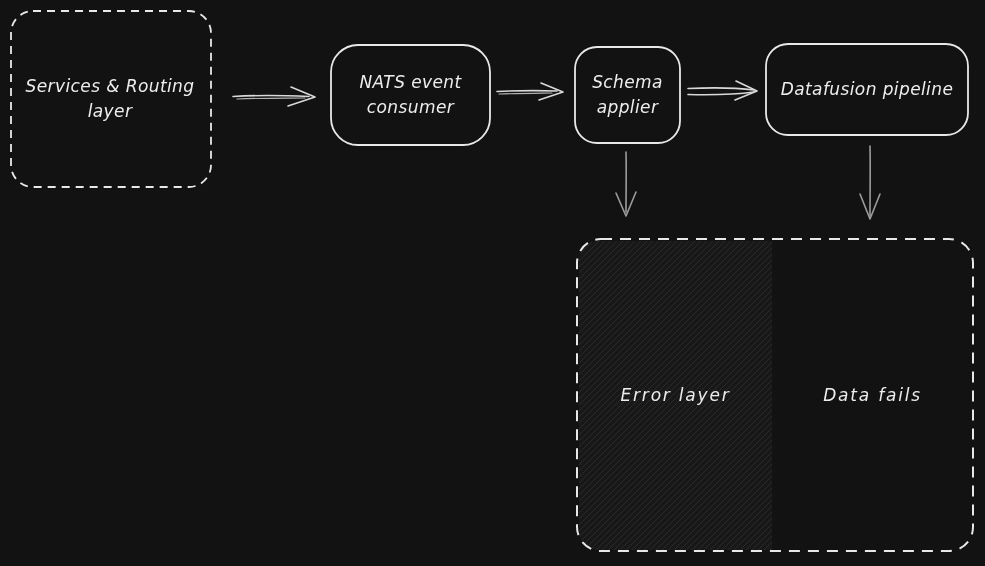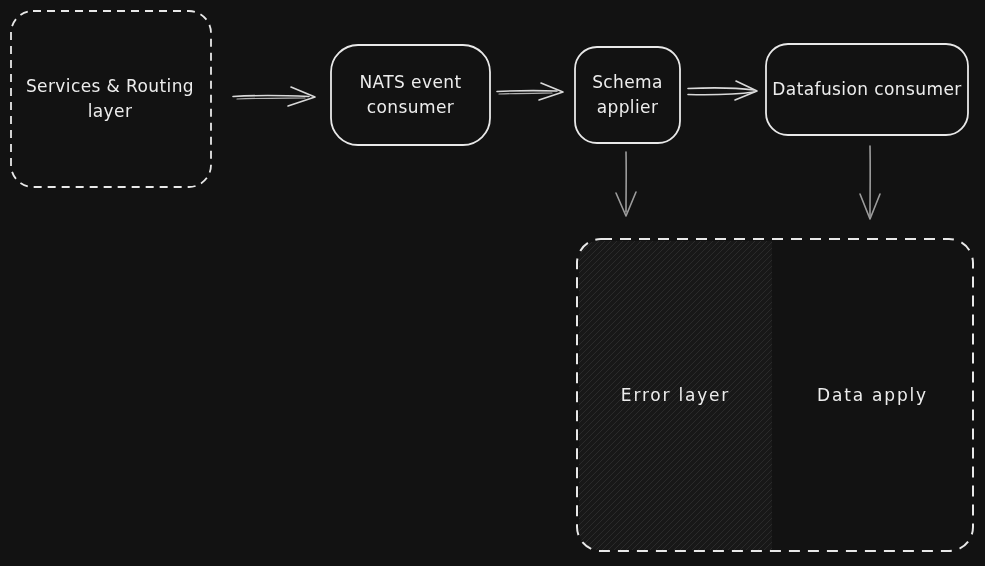--- a/index.html
+++ b/index.html
@@ -50,20 +50,21 @@
     position: absolute;
     display: flex;
     align-items: center;
     justify-content: center;
     text-align: center;
     font-size: 17px;
     line-height: 1.45;
     letter-spacing: 0.4px;
     color: var(--color-text);
     pointer-events: none;
+    font-style: italic;
   }
   .label.lake { letter-spacing: 1.8px; }
   .label.annotation {
     display: block;
     line-height: 1.3;
     white-space: nowrap;
   }
 </style>
 </head>
 <body>
@@ -118,20 +119,20 @@
       <path d="M860,194 L870,219 L880,194"></path>
     </g>
   </svg>
 
   <div class="label" style="left:10px; top:10px; width:200px; height:177px; padding:0 14px;">Services &amp; Routing layer</div>
 
   <div class="label" style="left:331px; top:45px; width:159px; height:100px; padding:16px 20px;">NATS event consumer</div>
 
   <div class="label" style="left:575px; top:47px; width:105px; height:96px; padding:0 24px;">Schema applier</div>
 
-  <div class="label" style="left:766px; top:44px; width:202px; height:91px;">Datafusion consumer</div>
+  <div class="label" style="left:766px; top:44px; width:202px; height:91px;">Datafusion pipeline</div>
 
 
   <div class="label lake" style="left:579px; top:240px; width:193px; height:310px;">Error layer</div>
 
-  <div class="label lake" style="left:772px; top:240px; width:201px; height:310px;">Data apply</div>
+  <div class="label lake" style="left:772px; top:240px; width:201px; height:310px;">Data fails</div>
 
 </div>
 
 </body></html>

